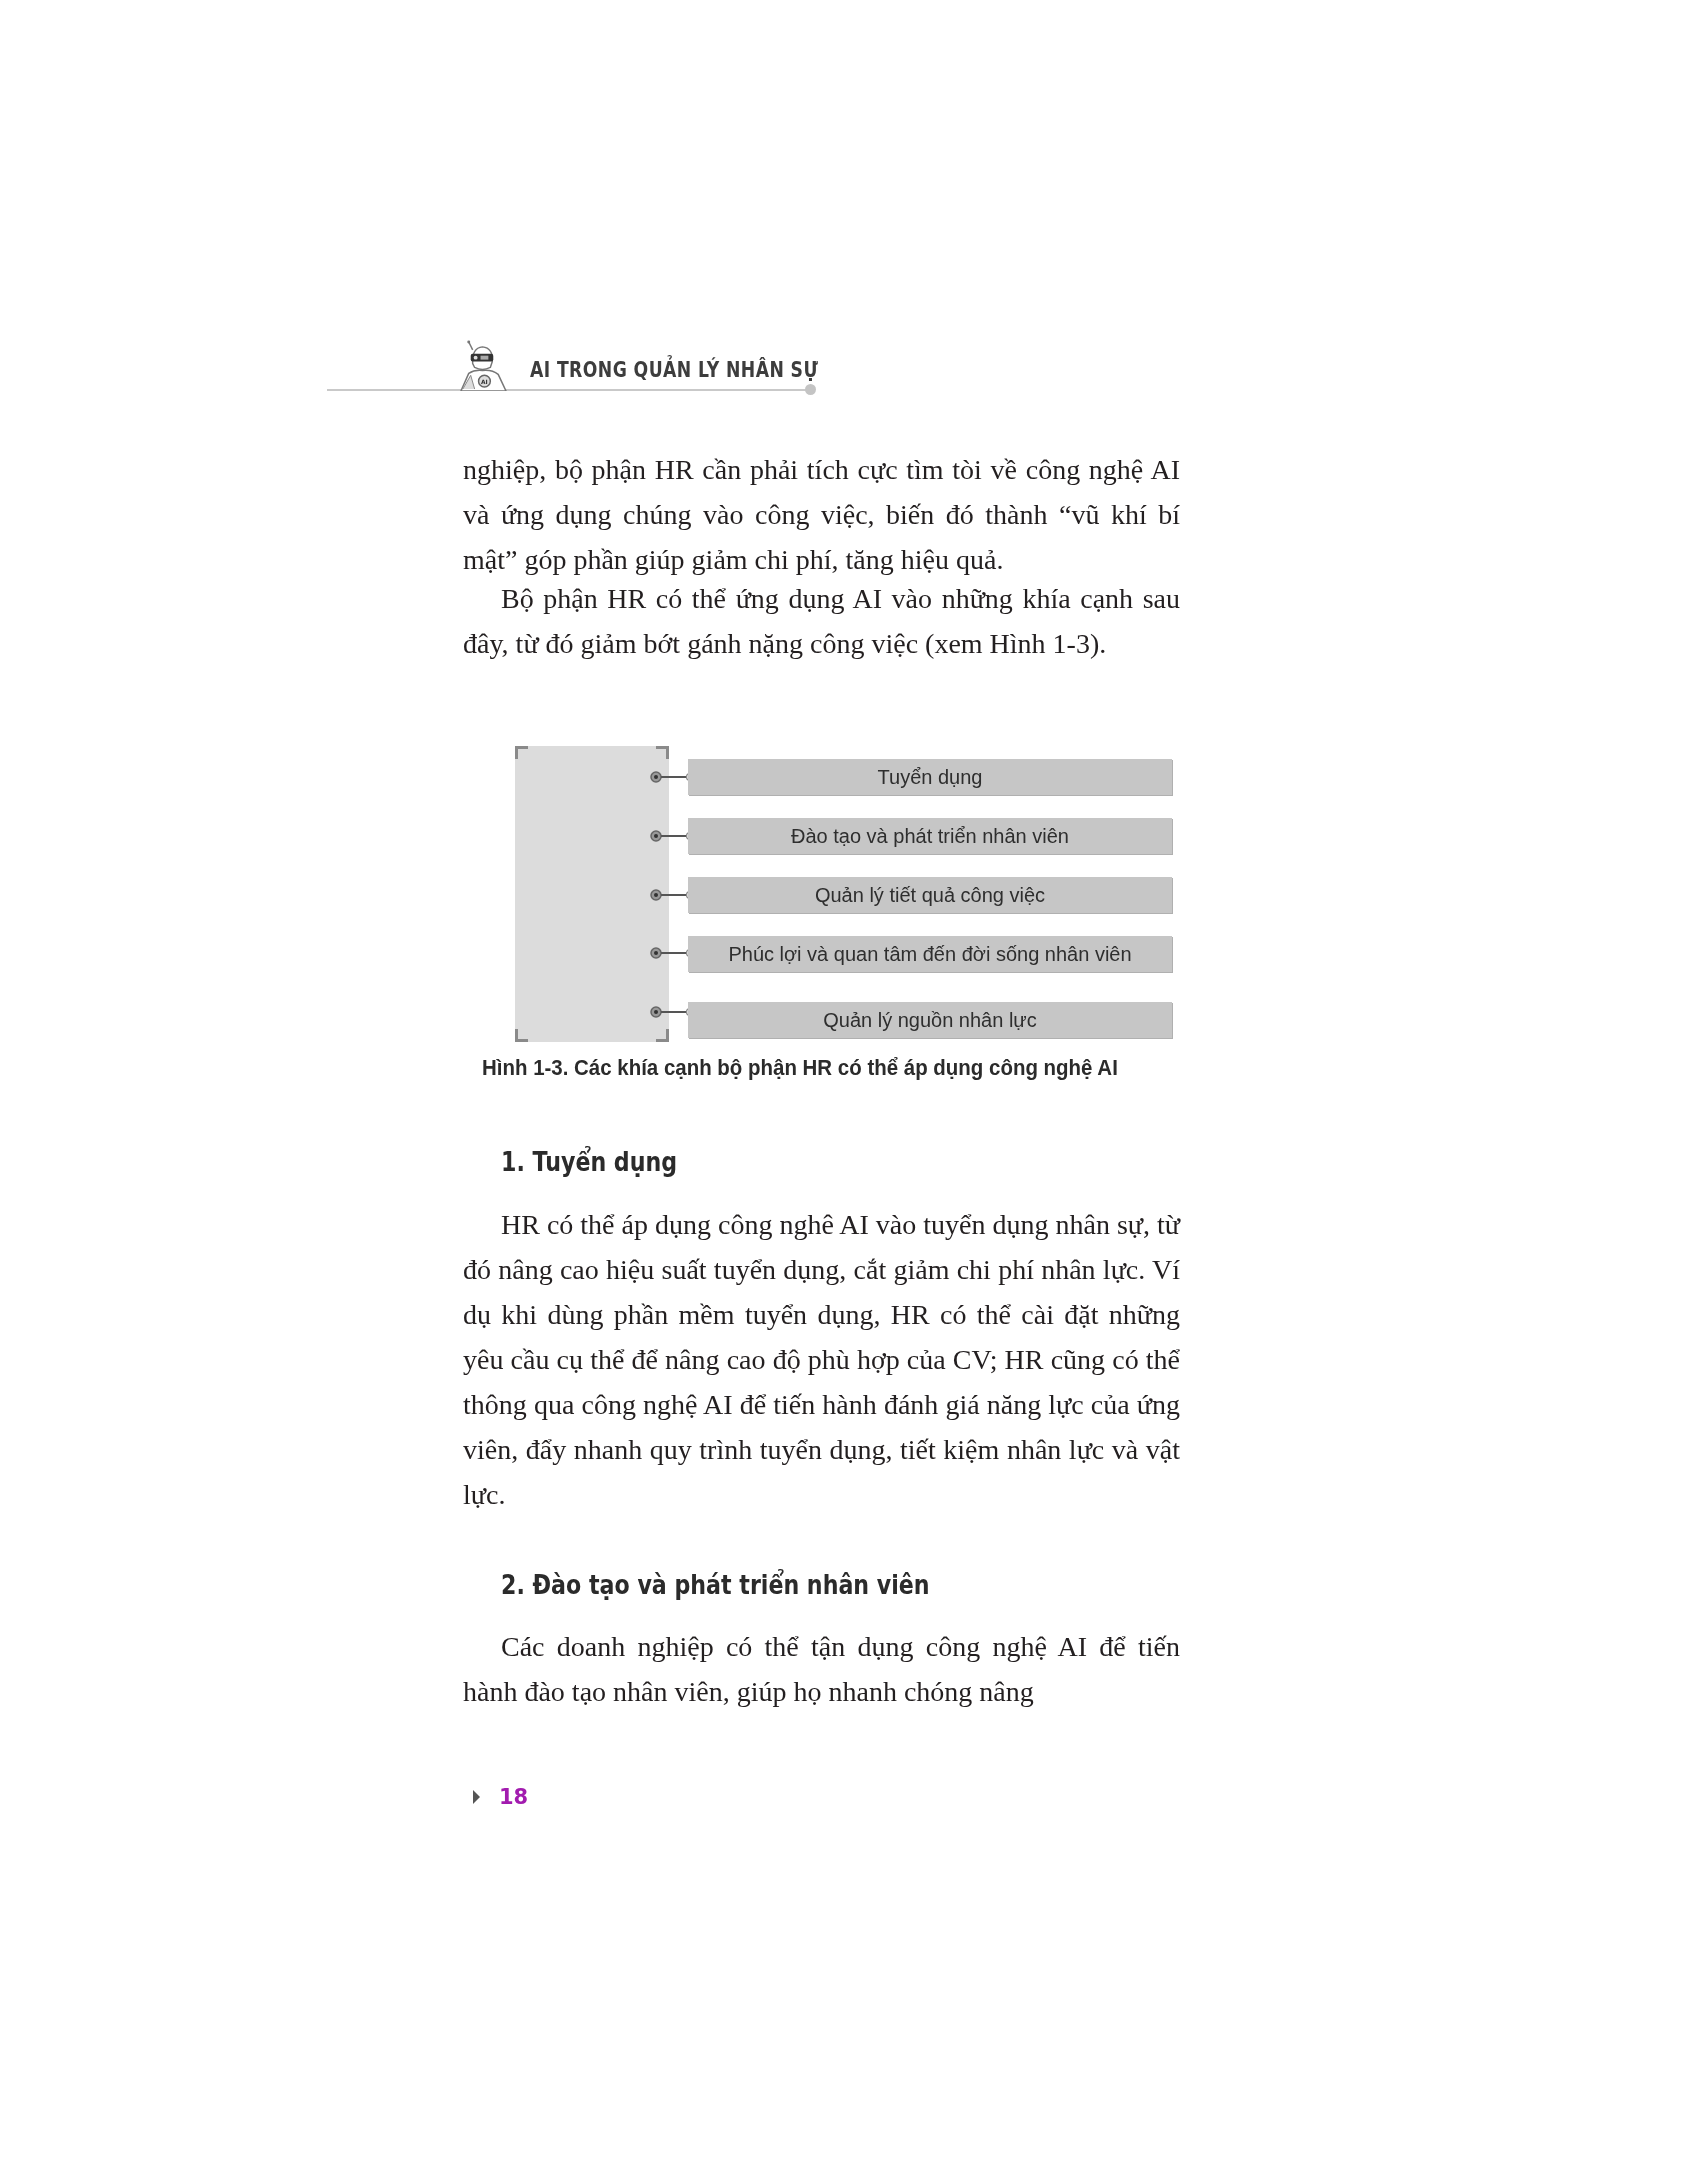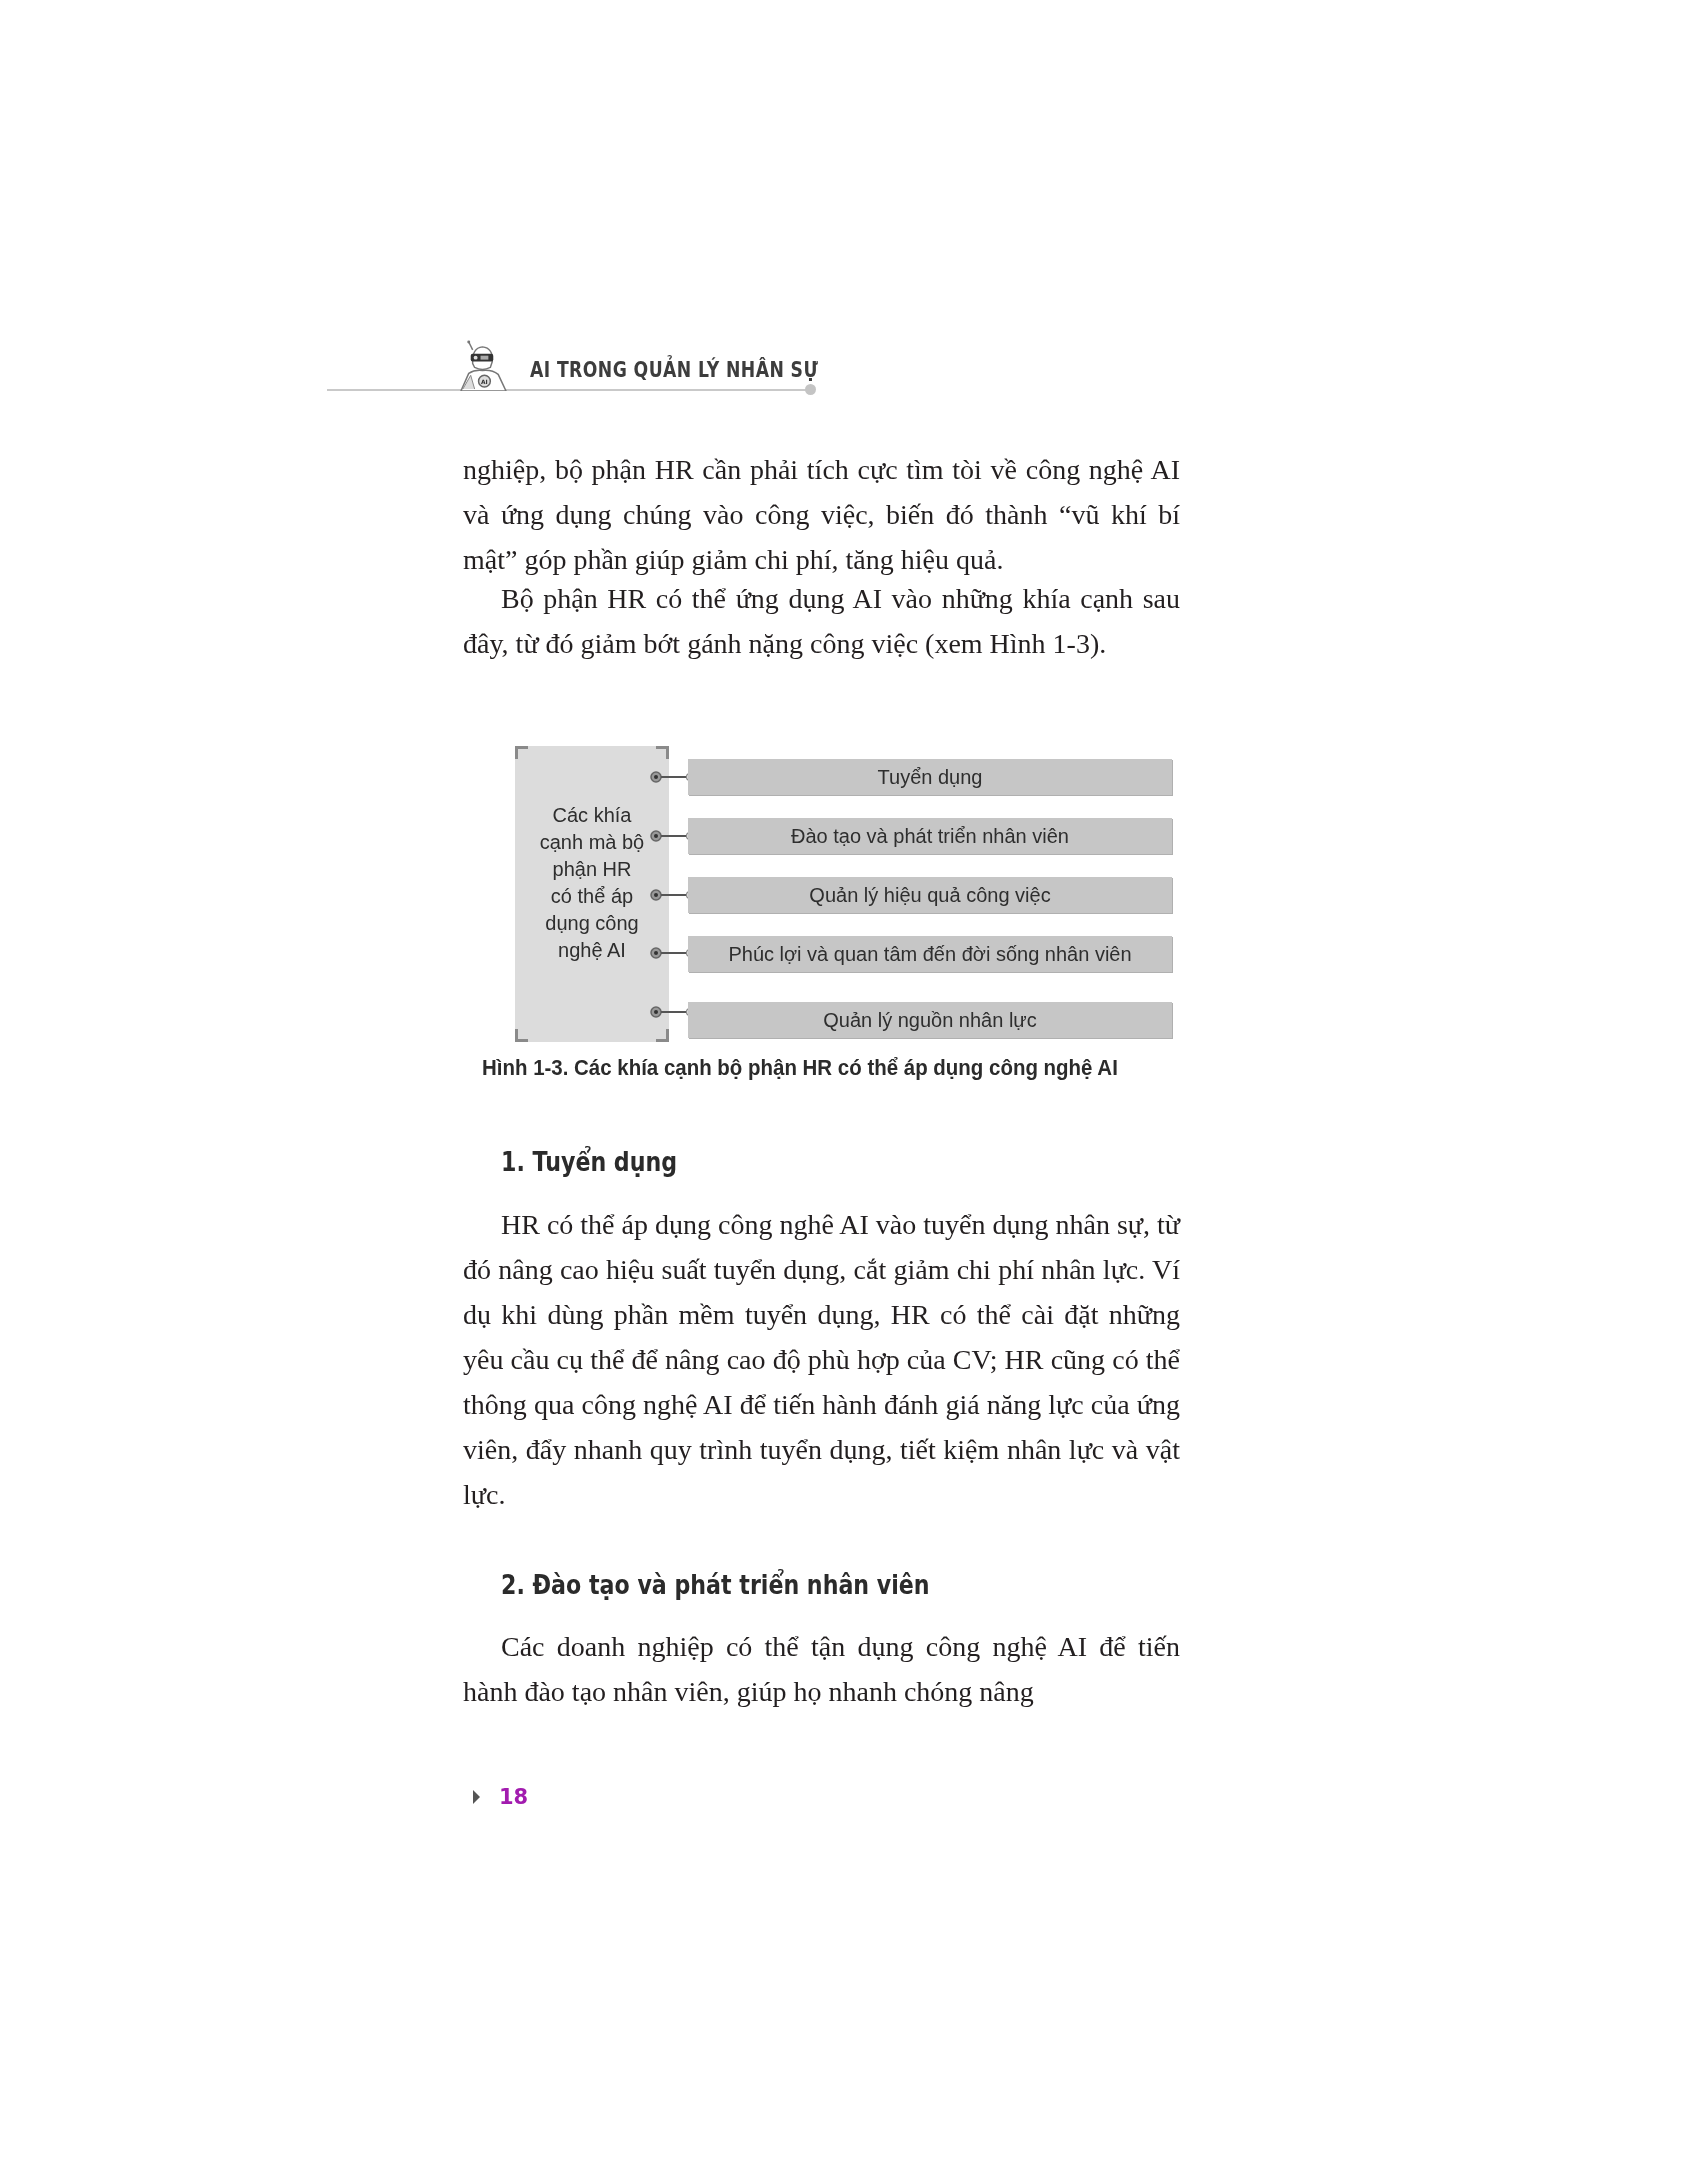--- a/index.html
+++ b/index.html
@@ -83,28 +83,20 @@
 
 <p class="body-text" style="top:447px;">nghiệp, bộ phận HR cần phải tích cực tìm tòi về công nghệ AI và ứng dụng chúng vào công việc, biến đó thành “vũ khí bí mật” góp phần giúp giảm chi phí, tăng hiệu quả.</p>
 
 <p class="body-text indent" style="top:576px;">Bộ phận HR có thể ứng dụng AI vào những khía cạnh sau đây, từ đó giảm bớt gánh nặng công việc (xem Hình 1-3).</p>
 
 <div class="diag-left">
   <div class="corner c-tl"></div>
   <div class="corner c-tr"></div>
   <div class="corner c-bl"></div>
   <div class="corner c-br"></div>
-  <div class="diag-left-text">
-    <div>Các khía</div>
-    <div>cạnh mà bộ</div>
-    <div>phận HR</div>
-    <div>có thể áp</div>
-    <div>dụng công</div>
-    <div>nghệ AI</div>
-  </div>
 </div>
 
 <svg class="conn" style="top:770px;" viewBox="0 0 46 14">
   <circle cx="7" cy="7" r="5" fill="#999" stroke="#666" stroke-width="1.5"></circle>
     <circle cx="7" cy="7" r="2" fill="#333"></circle>
   <line x1="12" y1="7" x2="38" y2="7" stroke="#555" stroke-width="2"></line>
   <circle cx="41" cy="7" r="3.5" fill="#e8e8e8" stroke="#888" stroke-width="1.2"></circle>
 </svg>
 <svg class="conn" style="top:829px;" viewBox="0 0 46 14">
   <circle cx="7" cy="7" r="5" fill="#999" stroke="#666" stroke-width="1.5"></circle>
@@ -126,21 +118,21 @@
 </svg>
 <svg class="conn" style="top:1005px;" viewBox="0 0 46 14">
   <circle cx="7" cy="7" r="5" fill="#999" stroke="#666" stroke-width="1.5"></circle>
     <circle cx="7" cy="7" r="2" fill="#333"></circle>
   <line x1="12" y1="7" x2="38" y2="7" stroke="#555" stroke-width="2"></line>
   <circle cx="41" cy="7" r="3.5" fill="#e8e8e8" stroke="#888" stroke-width="1.2"></circle>
 </svg>
 
 <div class="bar" style="top:759px;">Tuyển dụng</div>
 <div class="bar" style="top:818px;">Đào tạo và phát triển nhân viên</div>
-<div class="bar" style="top:877px;">Quản lý hiệu quả công việc</div>
+<div class="bar" style="top:877px;">Quản lý tiết quả công việc</div>
 <div class="bar" style="top:936px;">Phúc lợi và quan tâm đến đời sống nhân viên</div>
 <div class="bar" style="top:994px;margin-top:8px;">Quản lý nguồn nhân lực</div>
 
 <div class="caption">Hình 1-3. Các khía cạnh bộ phận HR có thể áp dụng công nghệ AI</div>
 
 <div class="heading" style="top:1146px;">1. Tuyển dụng</div>
 
 <p class="body-text indent" style="top:1202px;">HR có thể áp dụng công nghê AI vào tuyển dụng nhân sự, từ đó nâng cao hiệu suất tuyển dụng, cắt giảm chi phí nhân lực. Ví dụ khi dùng phần mềm tuyển dụng, HR có thể cài đặt những yêu cầu cụ thể để nâng cao độ phù hợp của CV; HR cũng có thể thông qua công nghệ AI để tiến hành đánh giá năng lực của ứng viên, đẩy nhanh quy trình tuyển dụng, tiết kiệm nhân lực và vật lực.</p>
 
 <div class="heading" style="top:1569px;">2. Đào tạo và phát triển nhân viên</div>

